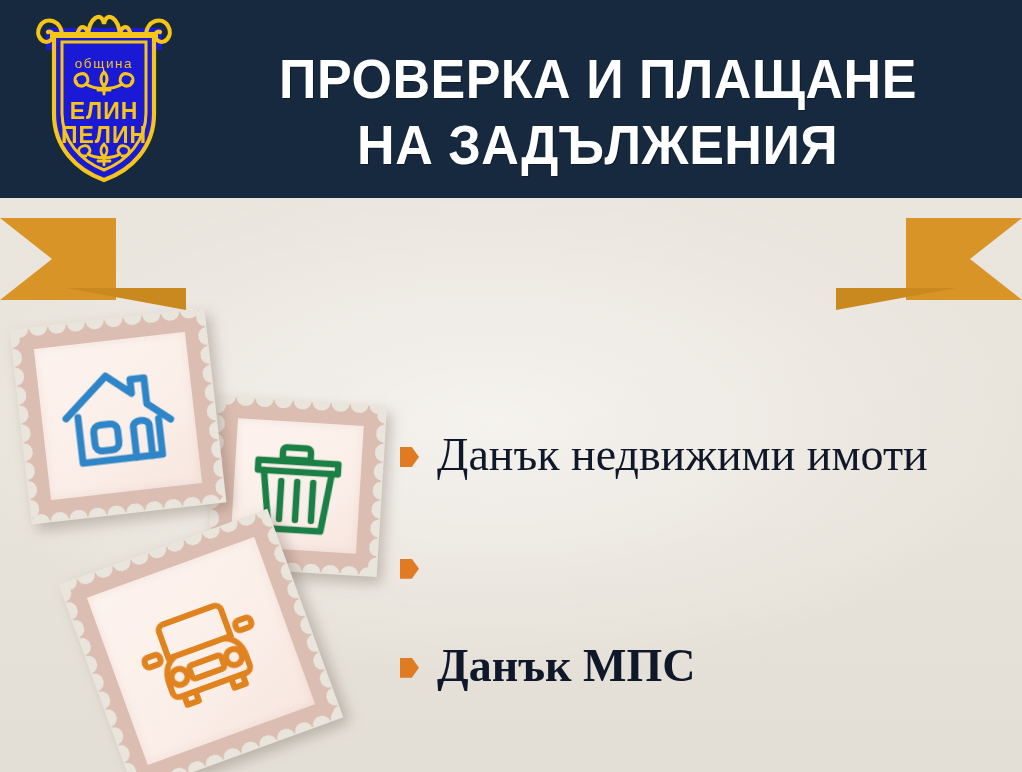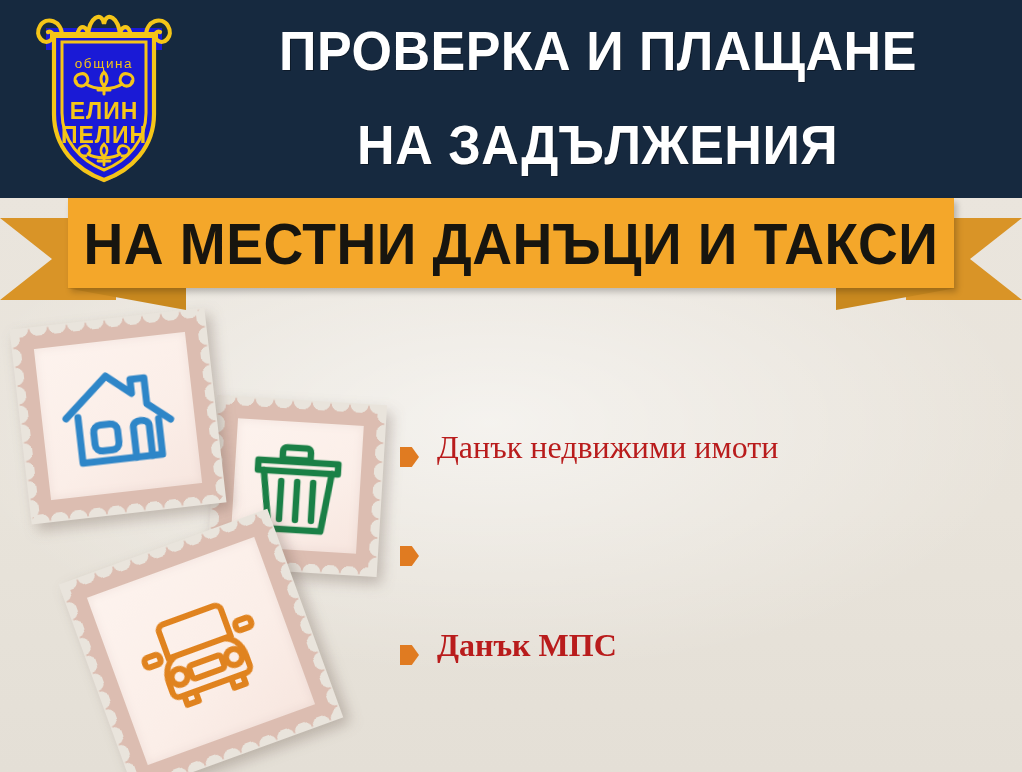--- a/index.html
+++ b/index.html
@@ -53,21 +53,21 @@
   .logo-wrap svg { display: block; }
 
   
   .title-block {
     position: absolute;
     left: 190px; top: 18px;
     width: 816px; height: 160px;
     display: flex;
     flex-direction: column;
     align-items: center;
-    justify-content: space-between;
+    justify-content: flex-end;
   }
   .title-line {
     color: #ffffff;
     font-family: "Liberation Sans Narrow", "Liberation Sans", sans-serif;
     font-weight: bold;
     font-size: 56px;
     line-height: 1.18;
     letter-spacing: 0.5px;
     white-space: nowrap;
     transform: scaleX(0.93);
@@ -179,23 +179,23 @@
   .bullet-marker {
     width: 19px; height: 20px;
     margin-top: 17px;
     margin-right: 18px;
     background: #e07b21;
     flex: 0 0 auto;
     clip-path: polygon(0 0, 62% 0, 100% 50%, 62% 100%, 0 100%);
   }
   .bullet-label {
     font-family: "Liberation Serif", "DejaVu Serif", serif;
-    font-size: 32px;
+    font-size: 46px;
     line-height: 1.08;
-    color: #b91c1c;
+    color: #0f172a;
     white-space: nowrap;
   }
 </style>
 </head>
 <body>
 
 <div id="poster">
 
   <div class="bg-vignette"></div>
 
@@ -252,23 +252,20 @@
       <div class="title-line">ПРОВЕРКА И ПЛАЩАНЕ</div>
       <div class="title-line">НА ЗАДЪЛЖЕНИЯ</div>
     </div>
   </div>
 
   <div class="ribbon">
     <div class="ribbon-tail left"></div>
     <div class="ribbon-tail right"></div>
     <div class="ribbon-fold left"></div>
     <div class="ribbon-fold right"></div>
-    <div class="ribbon-bar">
-      <span class="ribbon-text">НА МЕСТНИ ДАНЪЦИ И ТАКСИ</span>
-    </div>
   </div>
 
   <div class="stamp" id="stamp-house">
     <div class="stamp-inner-frame"></div>
     <div class="stamp-notches"></div>
     <div class="stamp-face">
       <svg width="120" height="110" viewBox="0 0 120 110">
         <g fill="none" stroke="#2e86c8" stroke-width="7" stroke-linejoin="round" stroke-linecap="round">
           <path d="M8 52 L52 14 L76 34 L76 20 L90 20 L90 46 L112 64"></path>
           <path d="M20 52 V98 H100 V62"></path>

